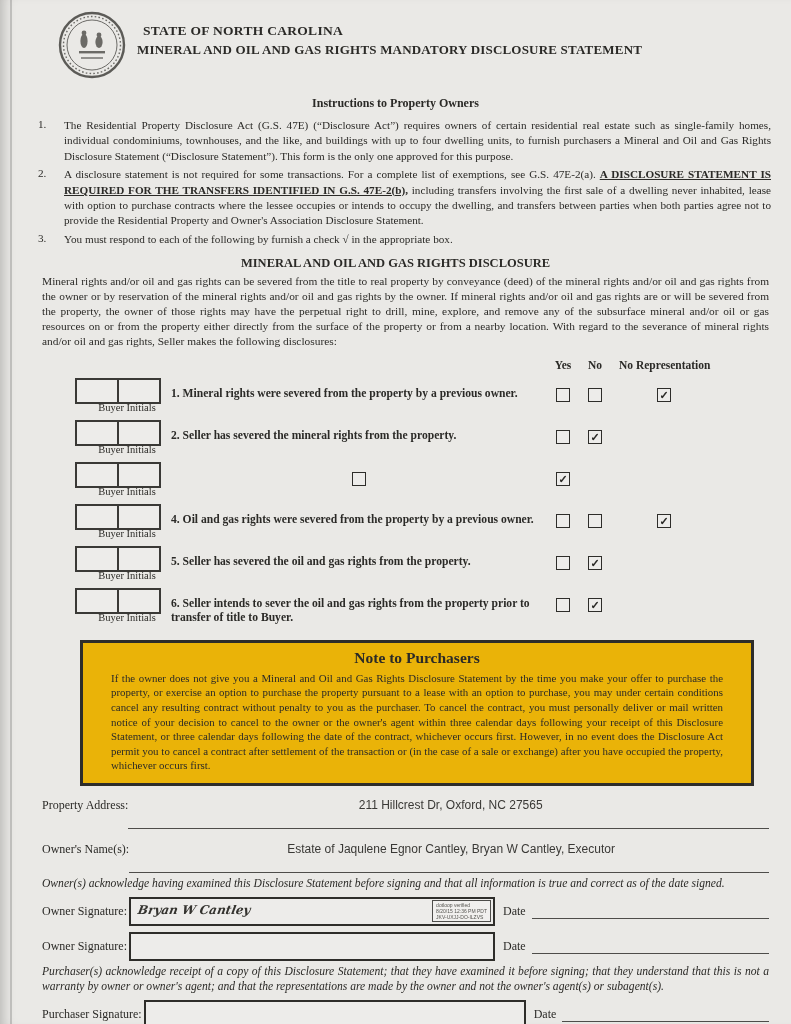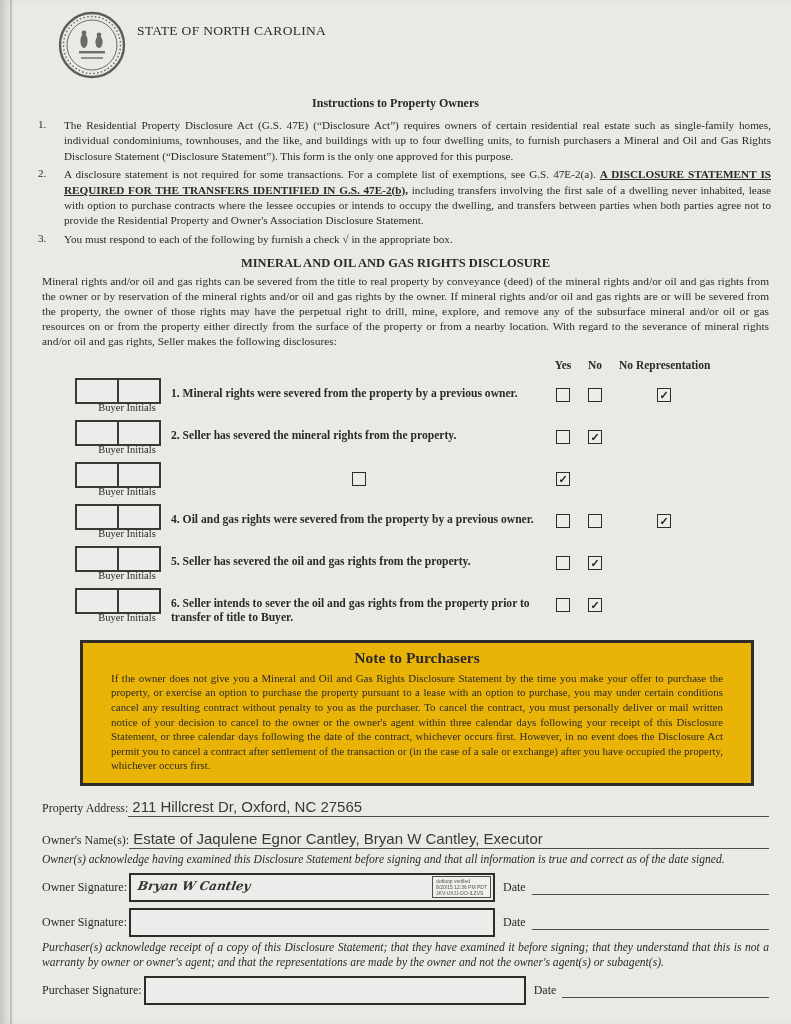--- a/index.html
+++ b/index.html
@@ -8,21 +8,21 @@
     background:#eae9e6;overflow:hidden;color:#2b2a27;
     font-family:"Liberation Serif", serif;
     box-shadow:inset 12px 0 14px -10px rgba(0,0,0,.25);
   }
   .scan-edge{position:absolute;left:10px;top:0;bottom:0;width:2px;background:rgba(80,80,78,.25);}
   .verify{padding:12px 0 0 28px;font-family:"Liberation Sans", sans-serif;font-size:8.5px;color:#8a8a86;}
   .verify .v2{color:#b3b3af;}
   .header{display:flex;margin:10px 0 0 57px;}
   .seal{flex:none;}
   .header-text{margin-left:10px;padding-top:13px;}
-  .state{font-size:13.5px;font-weight:normal;letter-spacing:.3px;}
+  .state{font-size:13.5px;font-weight:bold;letter-spacing:.3px;margin-left:6px;}
   .doc-title{font-size:13px;font-weight:bold;letter-spacing:.2px;margin-top:3px;}
   .inst-heading{text-align:center;font-weight:bold;font-size:12px;margin-top:12px;}
   .inst-list{margin:7px 20px 0 38px;}
   .inst{display:grid;grid-template-columns:26px 1fr;margin-bottom:3px;}
   .inst-num{font-size:11.2px;}
   .inst-body{font-size:11.2px;line-height:15.4px;text-align:justify;}
   .u-bold{font-weight:bold;text-decoration:underline;}
   .disc-heading{text-align:center;font-weight:bold;font-size:12.5px;margin-top:9px;}
   .disc-body{margin:3px 22px 0 42px;font-weight:normal;font-size:11.4px;line-height:14.9px;text-align:justify;}
   .qgrid{display:grid;grid-template-columns:96px 376px 32px 32px 1fr;margin-left:75px;margin-right:20px;}
@@ -40,22 +40,22 @@
   .cb{width:12px;height:12px;border:1.8px solid #2e2d2a;margin:10px auto 0;display:flex;align-items:center;justify-content:center;
       font-size:11px;font-weight:bold;line-height:12px;background:#edecea;}
   .cb-norep{margin:10px 0 0 46px;}
   .note-box{width:612px;margin:14px 0 0 80px;border:3px solid #2e2d2a;padding:4px 28px 10px;background:#eab308;}
   .note-heading{text-align:center;font-weight:bold;font-size:15.5px;margin-top:2px;}
   .note-body{font-size:10.9px;line-height:14.6px;text-align:justify;margin-top:4px;}
   .field-row{display:flex;align-items:baseline;margin:0 22px 0 42px;}
   .field-row.pa{margin-top:12px;}
   .field-row.on{margin-top:13px;}
   .f-label{font-size:12px;white-space:nowrap;}
-  .fill-line{flex:1;border-bottom:1.5px solid #4e4d4a;padding:0 0 1px 4px;
-             font-family:"Liberation Sans", sans-serif;font-size:15px;color:#3a3936;}
+  .fill-line{flex:1;border-bottom:1.5px solid #4e4d4a;padding:0 0 16px 4px;
+             font-family:"Liberation Sans", sans-serif;font-size:12px;color:#3a3936;text-align:center;}
   .ack{margin:4px 22px 0 42px;font-style:italic;font-size:11.6px;line-height:14.4px;text-align:justify;}
   .sig-row{display:flex;align-items:center;margin:6px 22px 0 42px;}
   .sig-label{font-size:12px;white-space:nowrap;flex:none;}
   .sig-box{position:relative;flex:none;width:362px;height:25px;border:2px solid #2e2d2a;background:#edecea;margin-left:2px;}
   .sig-box.wide{width:378px;}
   .sig-script{position:absolute;left:7px;top:4px;font-style:italic;font-weight:bold;font-size:12px;
               font-family:"DejaVu Serif", serif;transform:skewX(-10deg);color:#34332f;}
   .stamp{position:absolute;right:2px;top:1px;border:1px solid #4e4d4a;background:#f1f0ee;
          font-family:"Liberation Sans", sans-serif;font-size:5px;line-height:6px;color:#55544f;
          padding:1px 3px;text-align:left;}
@@ -79,20 +79,21 @@
         <circle cx="27" cy="23" r="2.4" fill="#6b6a66"></circle>
         <ellipse cx="42" cy="32" rx="3.6" ry="6" fill="#6b6a66"></ellipse>
         <circle cx="42" cy="25" r="2.4" fill="#6b6a66"></circle>
         <rect x="22" y="41" width="26" height="2.4" fill="#6b6a66"></rect>
         <rect x="25" y="45" width="20" height="1.6" fill="#88878300"></rect>
         <path d="M24 48 L46 48" stroke="#6b6a66" stroke-width="1.4"></path>
       </svg>
     </span>
     <div class="header-text">
       <div class="state">STATE OF NORTH CAROLINA</div>
+      <div class="doc-title">MINERAL AND OIL AND GAS RIGHTS MANDATORY DISCLOSURE STATEMENT</div>
     </div>
   </div>
 
   <div class="inst-heading">Instructions to Property Owners</div>
 
   <div class="inst-list">
     <div class="inst">
       <span class="inst-num">1.</span>
       <span class="inst-body"><span>The Residential Property Disclosure Act (G.S. 47E) (“Disclosure Act”) requires owners of certain residential real estate such as single-family homes, individual condominiums, townhouses, and the like, and buildings with up to four dwelling units, to furnish purchasers a Mineral and Oil and Gas Rights Disclosure Statement (“Disclosure Statement”). This form is the only one approved for this purpose.</span></span>
     </div>

